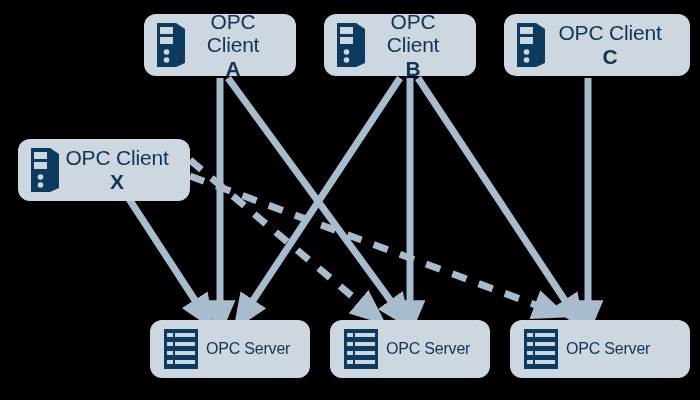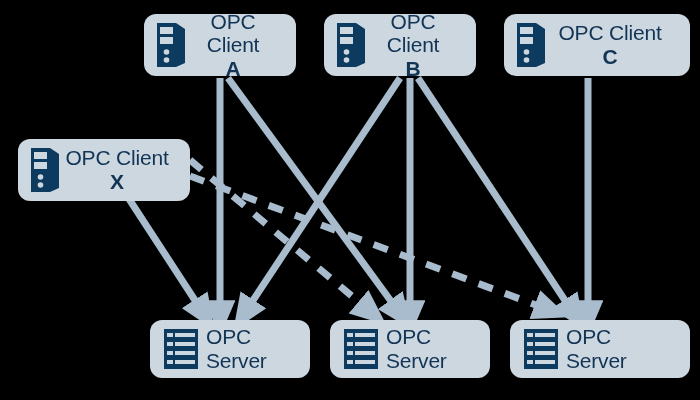--- a/index.html
+++ b/index.html
@@ -29,21 +29,21 @@
     font-size:21px;
     line-height:1.12;
     text-align:center;
     flex:1 1 auto;
     letter-spacing:-0.2px;
   }
   .node .label .sub{display:block;font-weight:bold;}
   .client{height:62px;padding:0 10px 0 12px;}
   .client .label{padding-right:6px;}
   .server{height:58px;padding:0 14px 0 14px;}
-  .server .label{text-align:left;padding-left:8px;font-size:21px;}
+  .server .label{text-align:left;padding-left:8px;font-size:16px;}
   
   #client-a{left:144px;top:14px;width:152px;}
   #client-b{left:324px;top:14px;width:152px;}
   #client-c{left:504px;top:14px;width:186px;}
   #client-x{left:18px;top:139px;width:172px;}
   #server-1{left:150px;top:320px;width:160px;}
   #server-2{left:330px;top:320px;width:160px;}
   #server-3{left:510px;top:320px;width:180px;}
 </style>
 </head>

